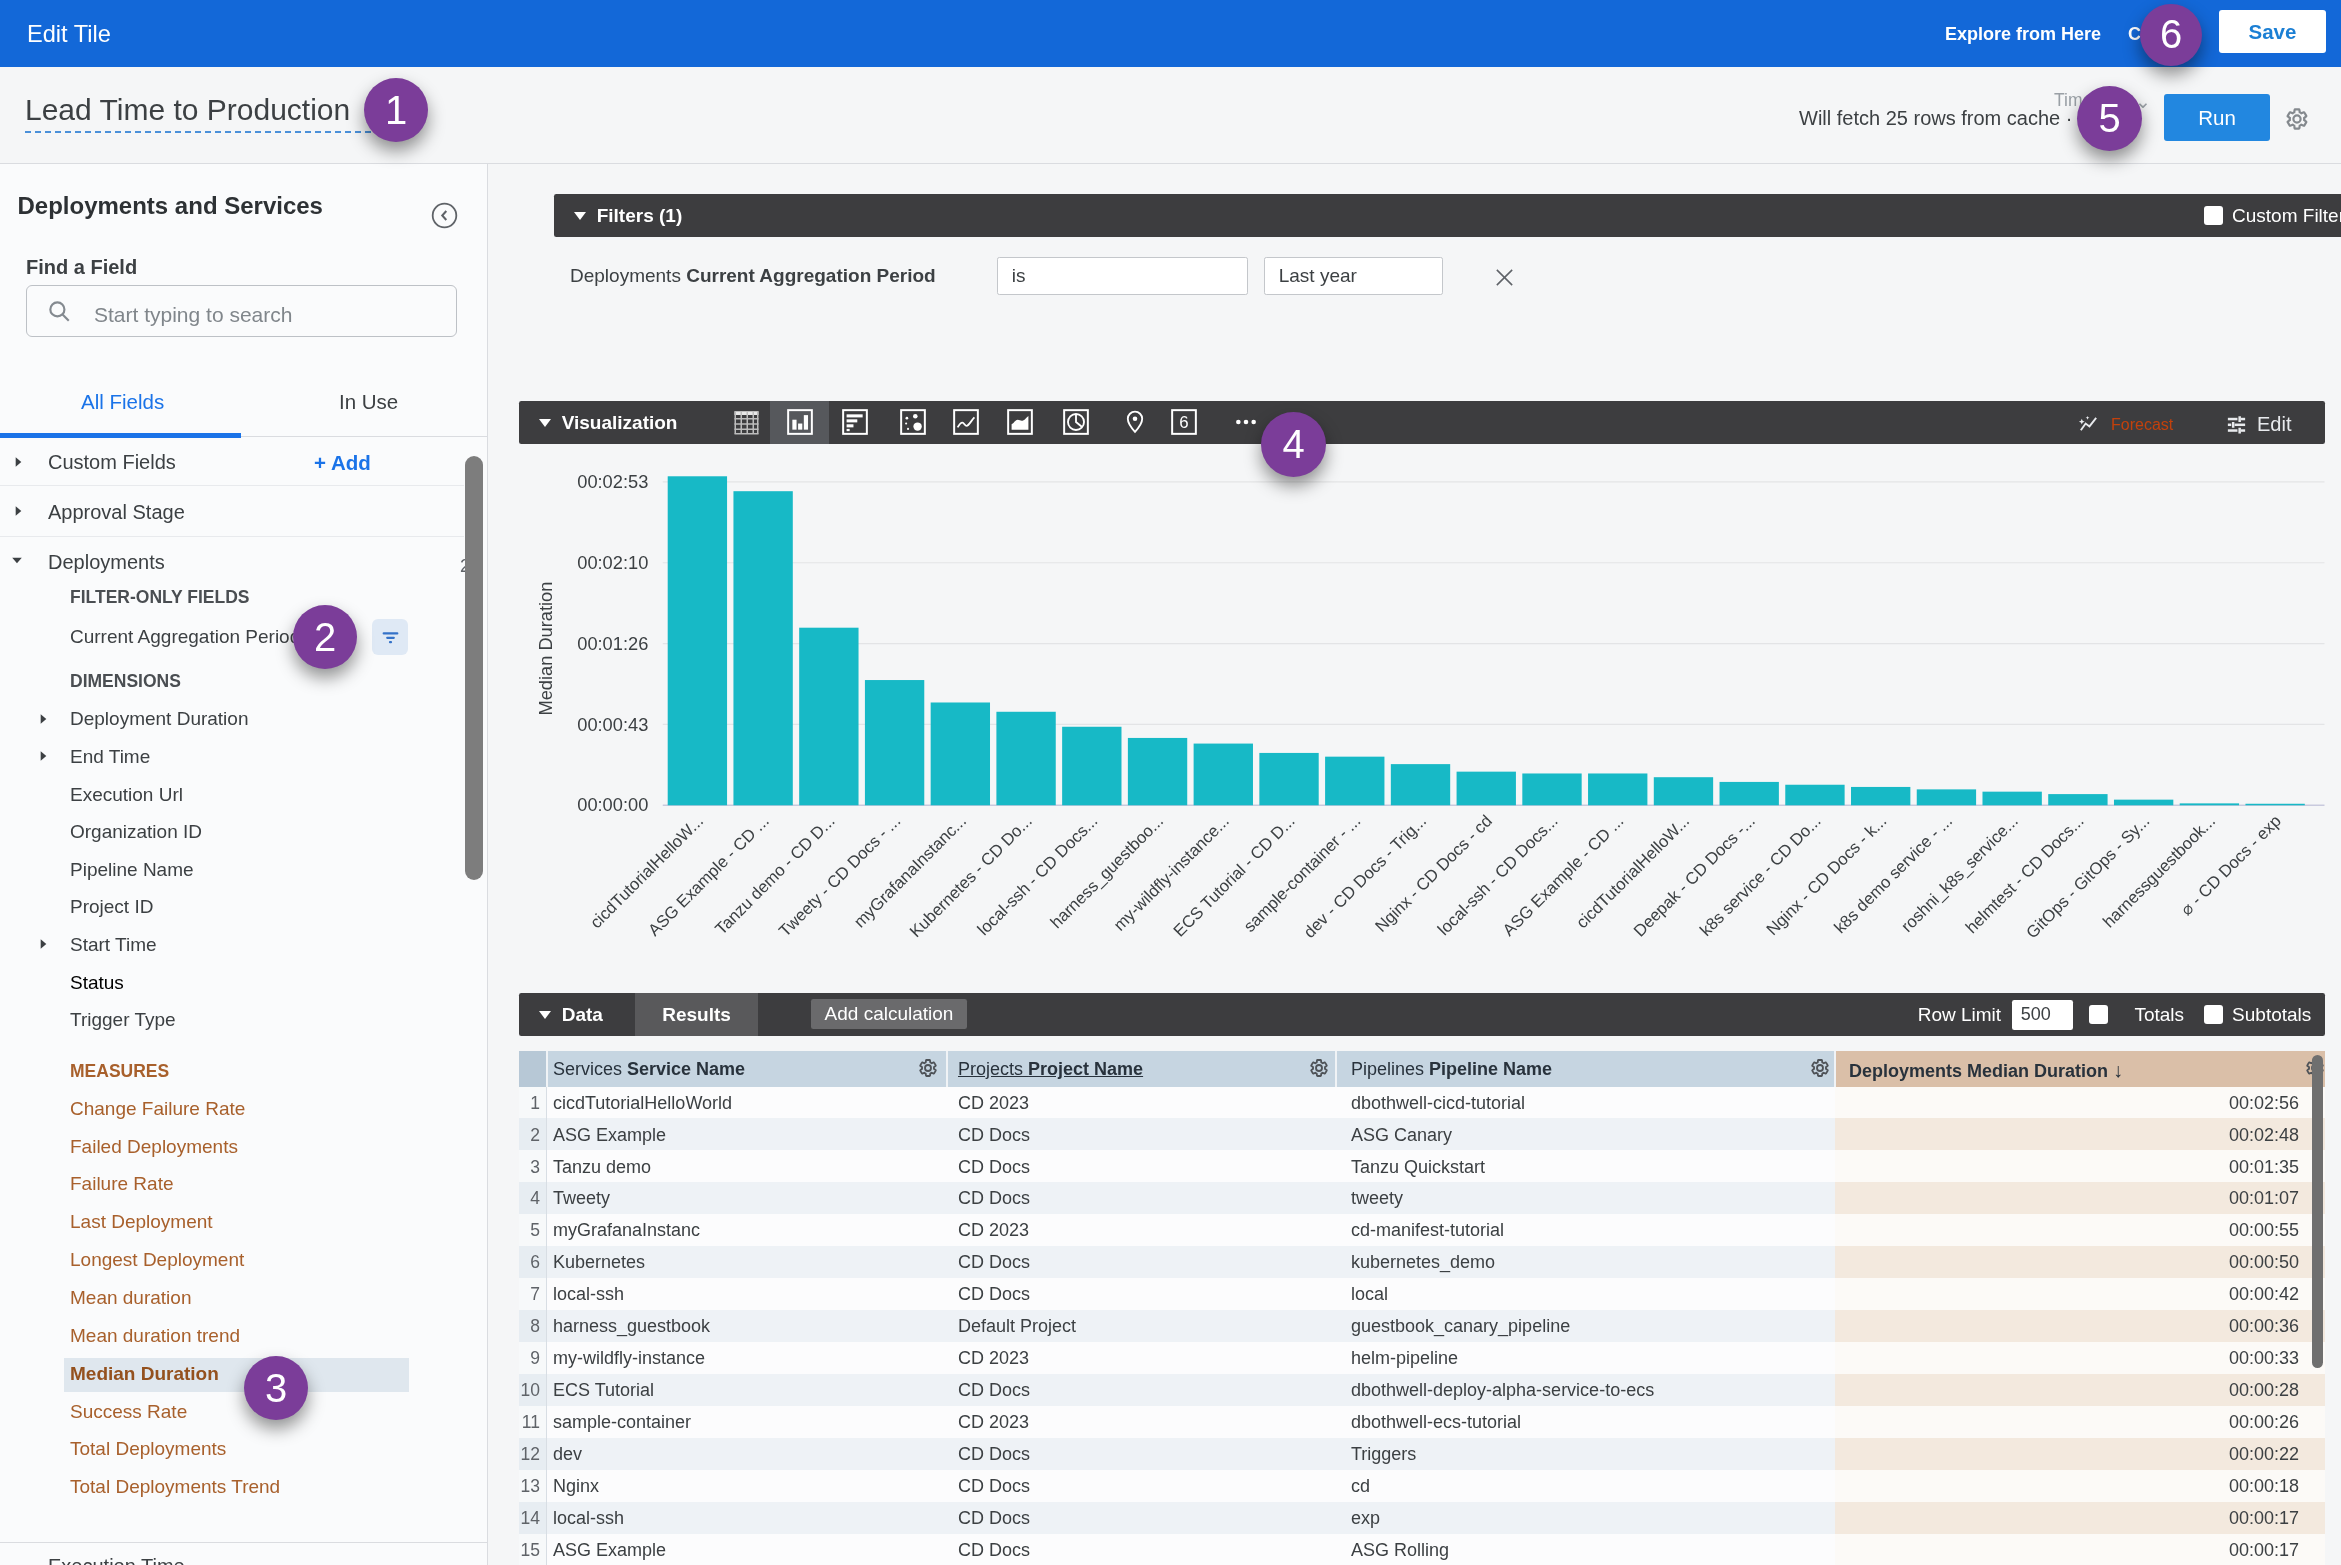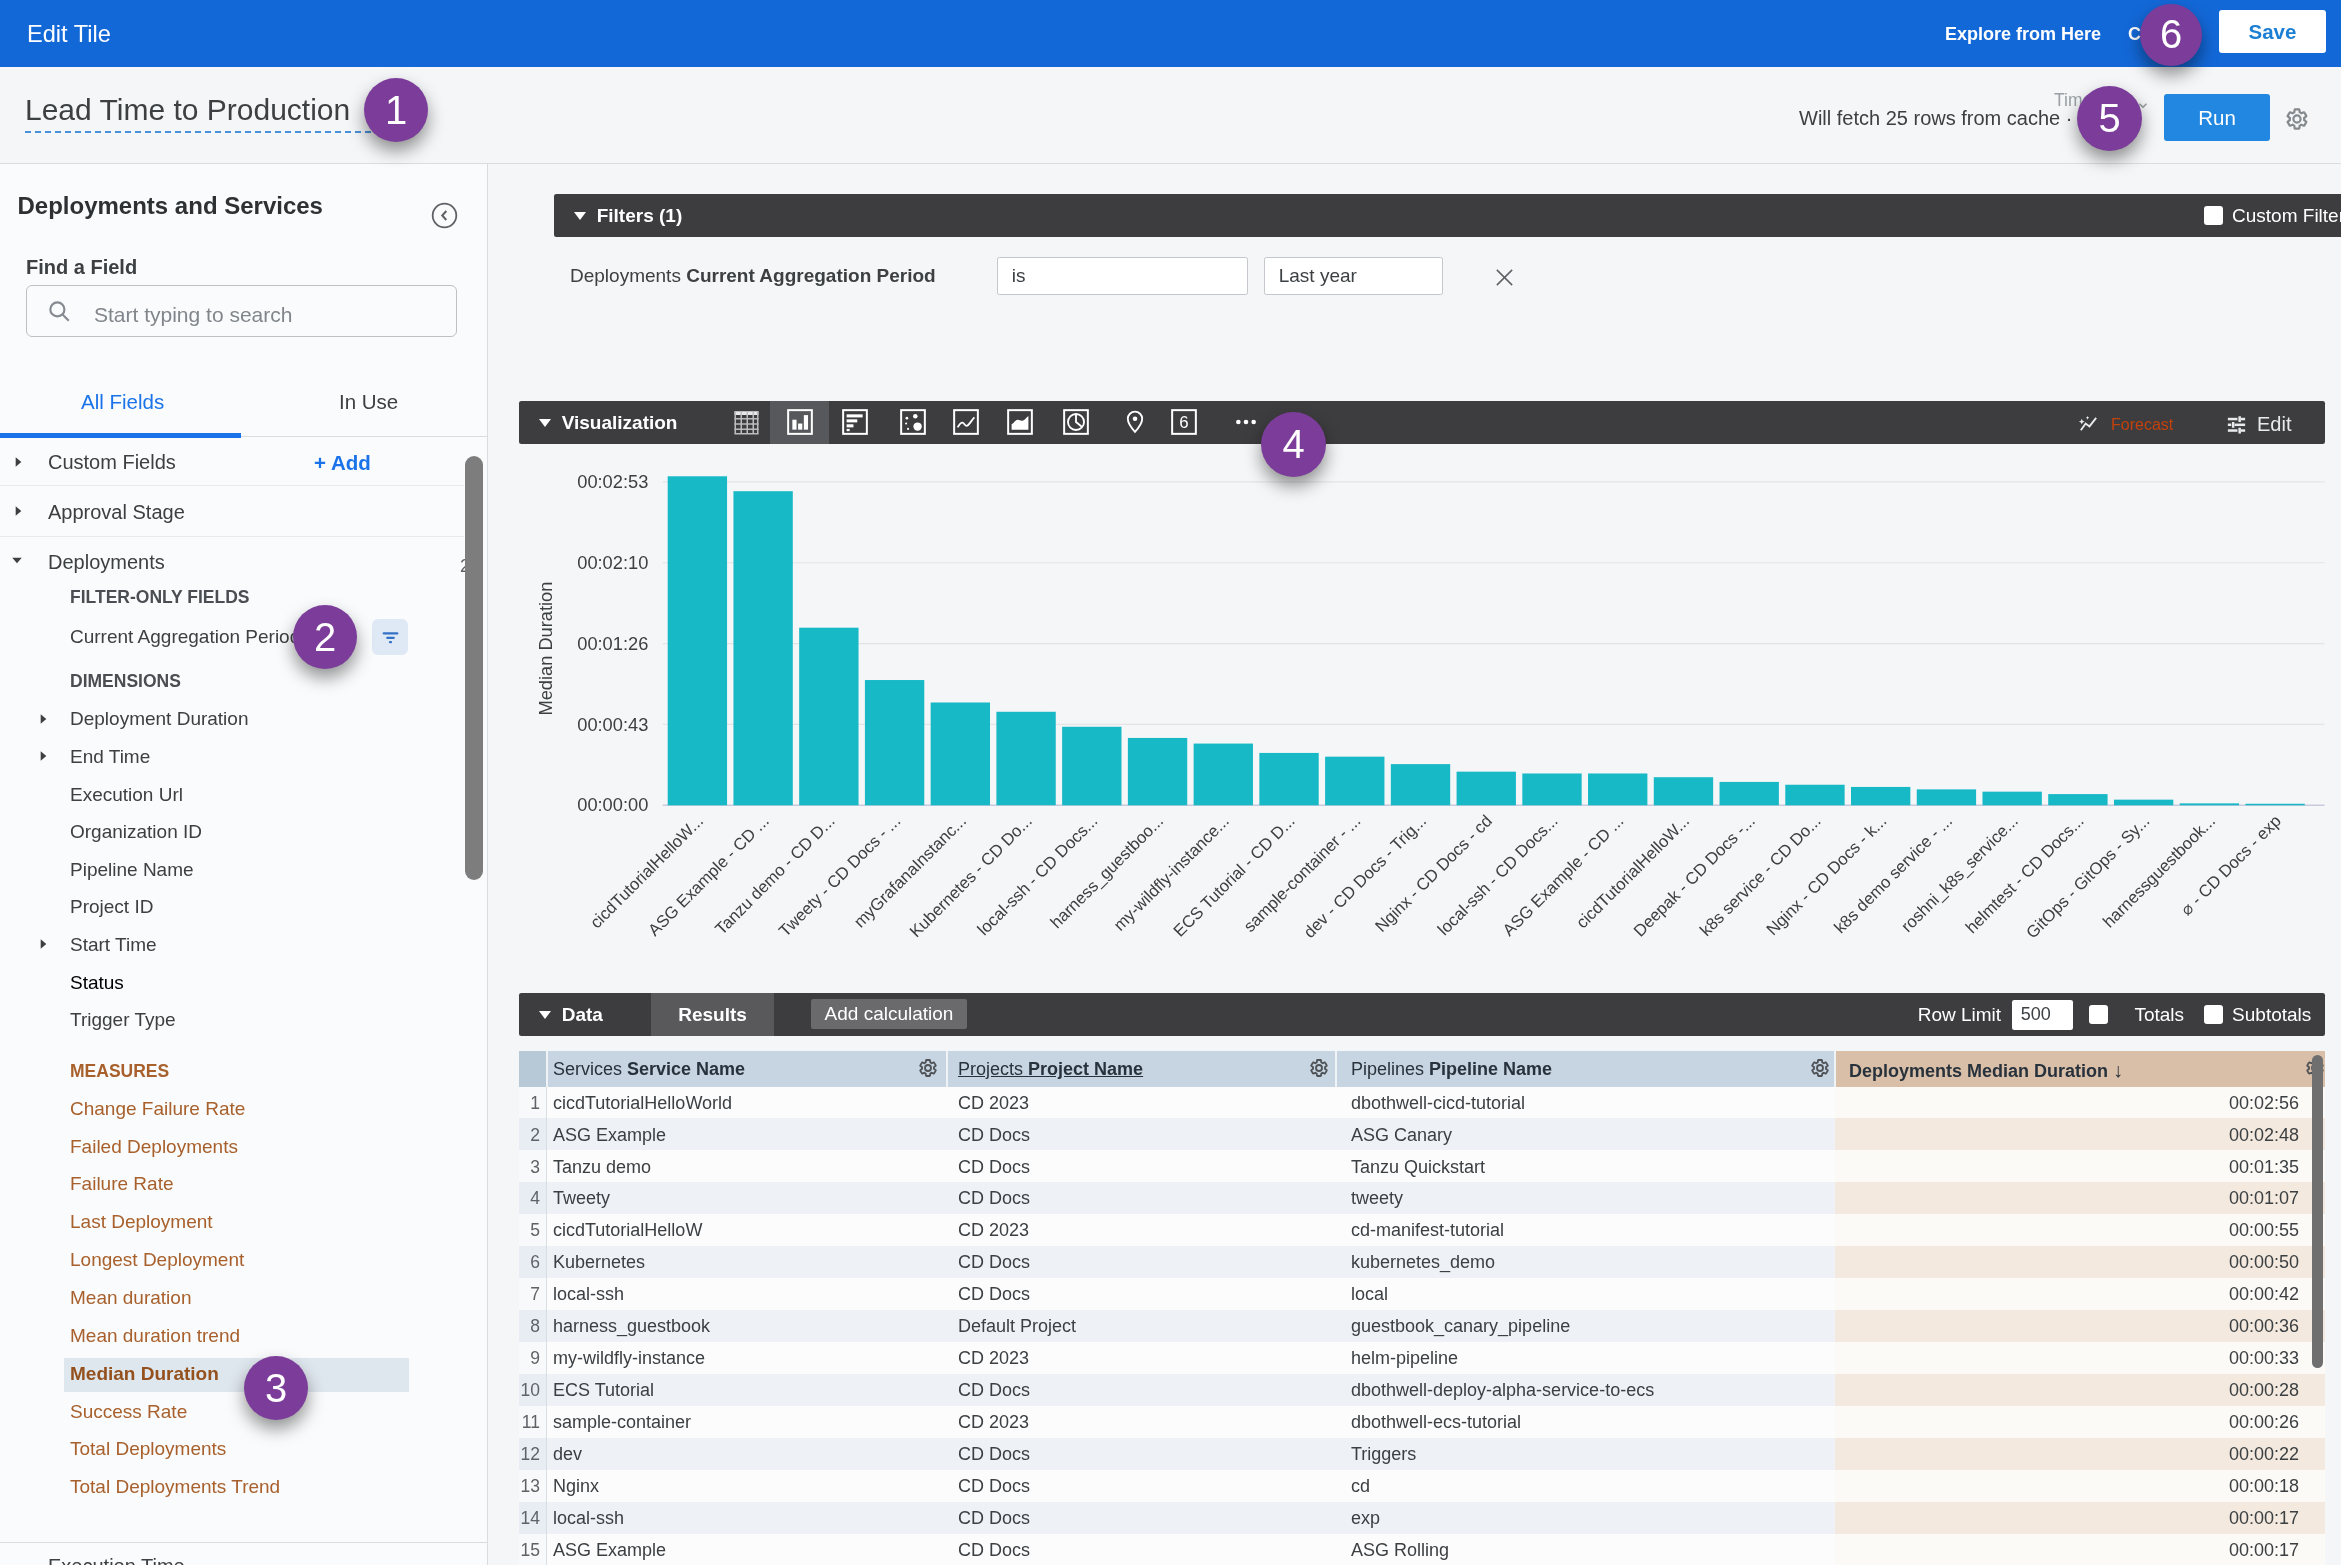--- a/index.html
+++ b/index.html
@@ -247,21 +247,21 @@
     <rect x="2138.3" y="460.6" width="78" height="7.4" fill="#17b9c6"></rect>
     <text transform="translate(2186.3,490) rotate(-45)" font-size="22" fill="#3c4043" text-anchor="end">GitOps - GitOps - Sy...</text>
     <rect x="2224.7" y="465.5" width="78" height="2.5" fill="#17b9c6"></rect>
     <text transform="translate(2272.7,490) rotate(-45)" font-size="22" fill="#3c4043" text-anchor="end">harnessguestbook...</text>
     <rect x="2311.1" y="466.0" width="78" height="2.0" fill="#17b9c6"></rect>
     <text transform="translate(2359.1,490) rotate(-45)" font-size="22" fill="#3c4043" text-anchor="end">⌀ - CD Docs - exp</text>
   </svg>
 <div class="darkbar" style="top:993px;">
     <span class="tri-d" style="margin-left:20px;"></span>
     <span class="bartitle">Data</span>
-    <span style="position:absolute;left:132px;top:0;width:123px;height:43px;background:#59595b;display:flex;align-items:center;justify-content:center;font-size:19px;font-weight:700;color:#fff;">Results</span>
+    <span style="position:absolute;left:116px;top:0;width:123px;height:43px;background:#59595b;display:flex;align-items:center;justify-content:center;font-size:19px;font-weight:700;color:#fff;">Results</span>
     <span style="position:absolute;left:292px;top:6px;width:156px;height:30px;background:#6a6a6c;border-radius:2.3px;display:flex;align-items:center;justify-content:center;font-size:19px;color:#fff;">Add calculation</span>
     <span style="margin-left:auto;display:flex;align-items:center;margin-right:13.7px;">
       <span style="font-size:19px;color:#fff;">Row Limit</span>
       <span style="margin-left:10.7px;width:61px;height:30px;background:#fff;border-radius:2.3px;display:flex;align-items:center;padding-left:9px;font-size:18px;color:#3c4043;">500</span>
       <span class="cb" style="margin-left:16.7px;"></span>
       <span style="font-size:19px;color:#fff;margin-left:26px;">Totals</span>
       <span class="cb" style="margin-left:20px;"></span>
       <span style="font-size:19px;color:#fff;margin-left:9px;">Subtotals</span>
     </span>
   </div>
@@ -317,21 +317,21 @@
 <div class="abs" style="left:519px;top:1182px;width:28px;height:32px;background:#e7edf2;border-right:1.5px solid #d8dee4;"></div>
 <div class="abs" style="left:519px;top:1188px;width:21px;font-size:17.5px;color:#5f6368;text-align:right;">4</div>
 <div class="abs" style="left:553px;top:1188px;font-size:18px;">Tweety</div>
 <div class="abs" style="left:958px;top:1188px;font-size:18px;">CD Docs</div>
 <div class="abs" style="left:1351px;top:1188px;font-size:18px;">tweety</div>
 <div class="abs" style="left:2054px;top:1188px;width:245px;font-size:18px;text-align:right;">00:01:07</div>
 <div class="abs" style="left:519px;top:1214px;width:1316px;height:32px;background:#fcfcfd;"></div>
 <div class="abs" style="left:1835px;top:1214px;width:490px;height:32px;background:#fcfaf7;"></div>
 <div class="abs" style="left:519px;top:1214px;width:28px;height:32px;background:#f7f9fa;border-right:1.5px solid #d8dee4;"></div>
 <div class="abs" style="left:519px;top:1220px;width:21px;font-size:17.5px;color:#5f6368;text-align:right;">5</div>
-<div class="abs" style="left:553px;top:1220px;font-size:18px;">cicdTutorialHelloW</div>
+<div class="abs" style="left:553px;top:1220px;font-size:18px;">myGrafanaInstanc</div>
 <div class="abs" style="left:958px;top:1220px;font-size:18px;">CD 2023</div>
 <div class="abs" style="left:1351px;top:1220px;font-size:18px;">cd-manifest-tutorial</div>
 <div class="abs" style="left:2054px;top:1220px;width:245px;font-size:18px;text-align:right;">00:00:55</div>
 <div class="abs" style="left:519px;top:1246px;width:1316px;height:32px;background:#eef2f6;"></div>
 <div class="abs" style="left:1835px;top:1246px;width:490px;height:32px;background:#f3e9de;"></div>
 <div class="abs" style="left:519px;top:1246px;width:28px;height:32px;background:#e7edf2;border-right:1.5px solid #d8dee4;"></div>
 <div class="abs" style="left:519px;top:1252px;width:21px;font-size:17.5px;color:#5f6368;text-align:right;">6</div>
 <div class="abs" style="left:553px;top:1252px;font-size:18px;">Kubernetes</div>
 <div class="abs" style="left:958px;top:1252px;font-size:18px;">CD Docs</div>
 <div class="abs" style="left:1351px;top:1252px;font-size:18px;">kubernetes_demo</div>

